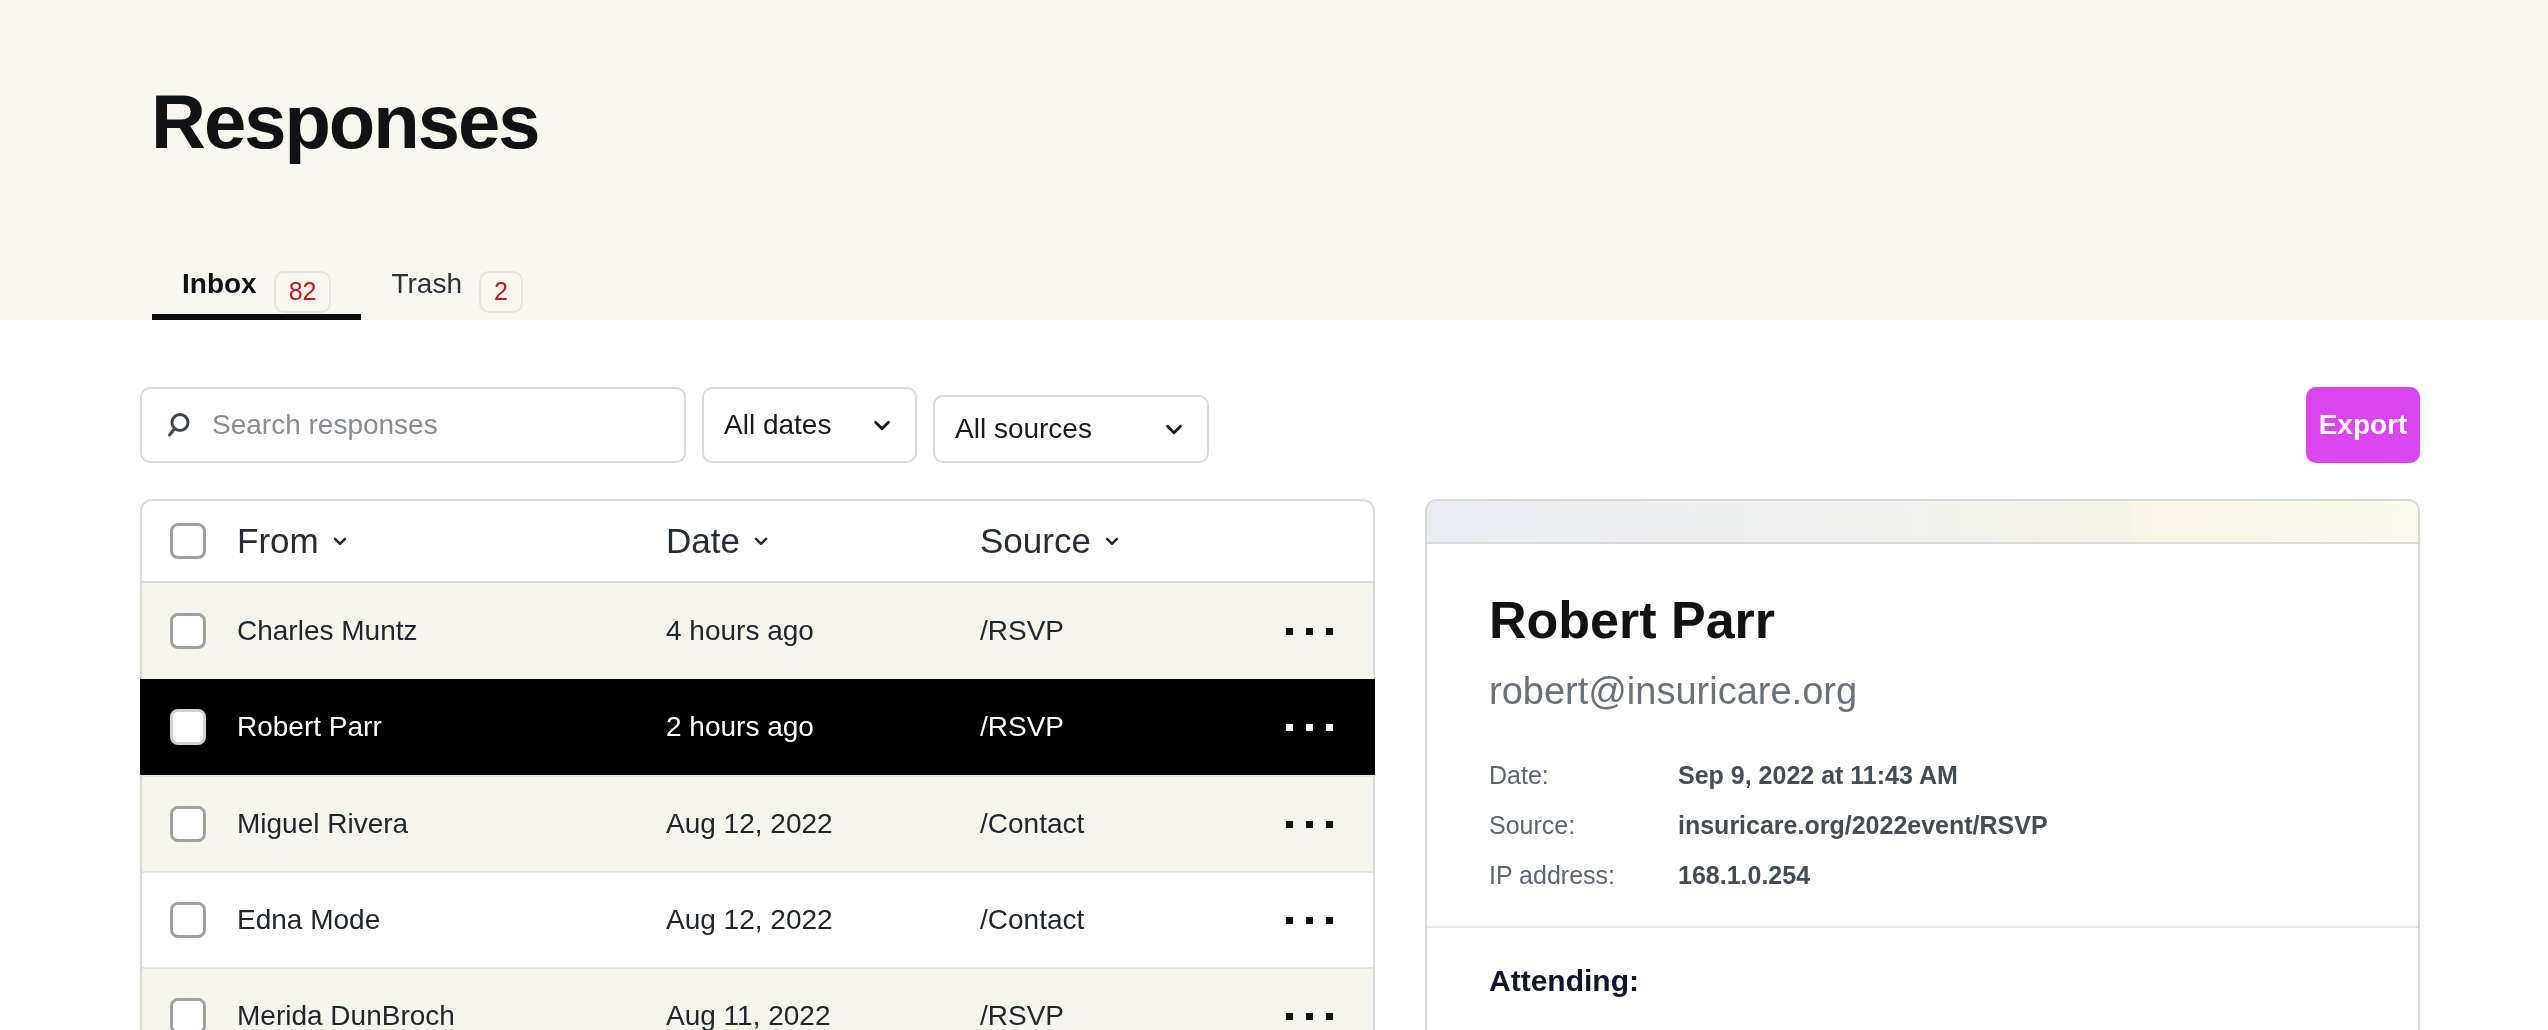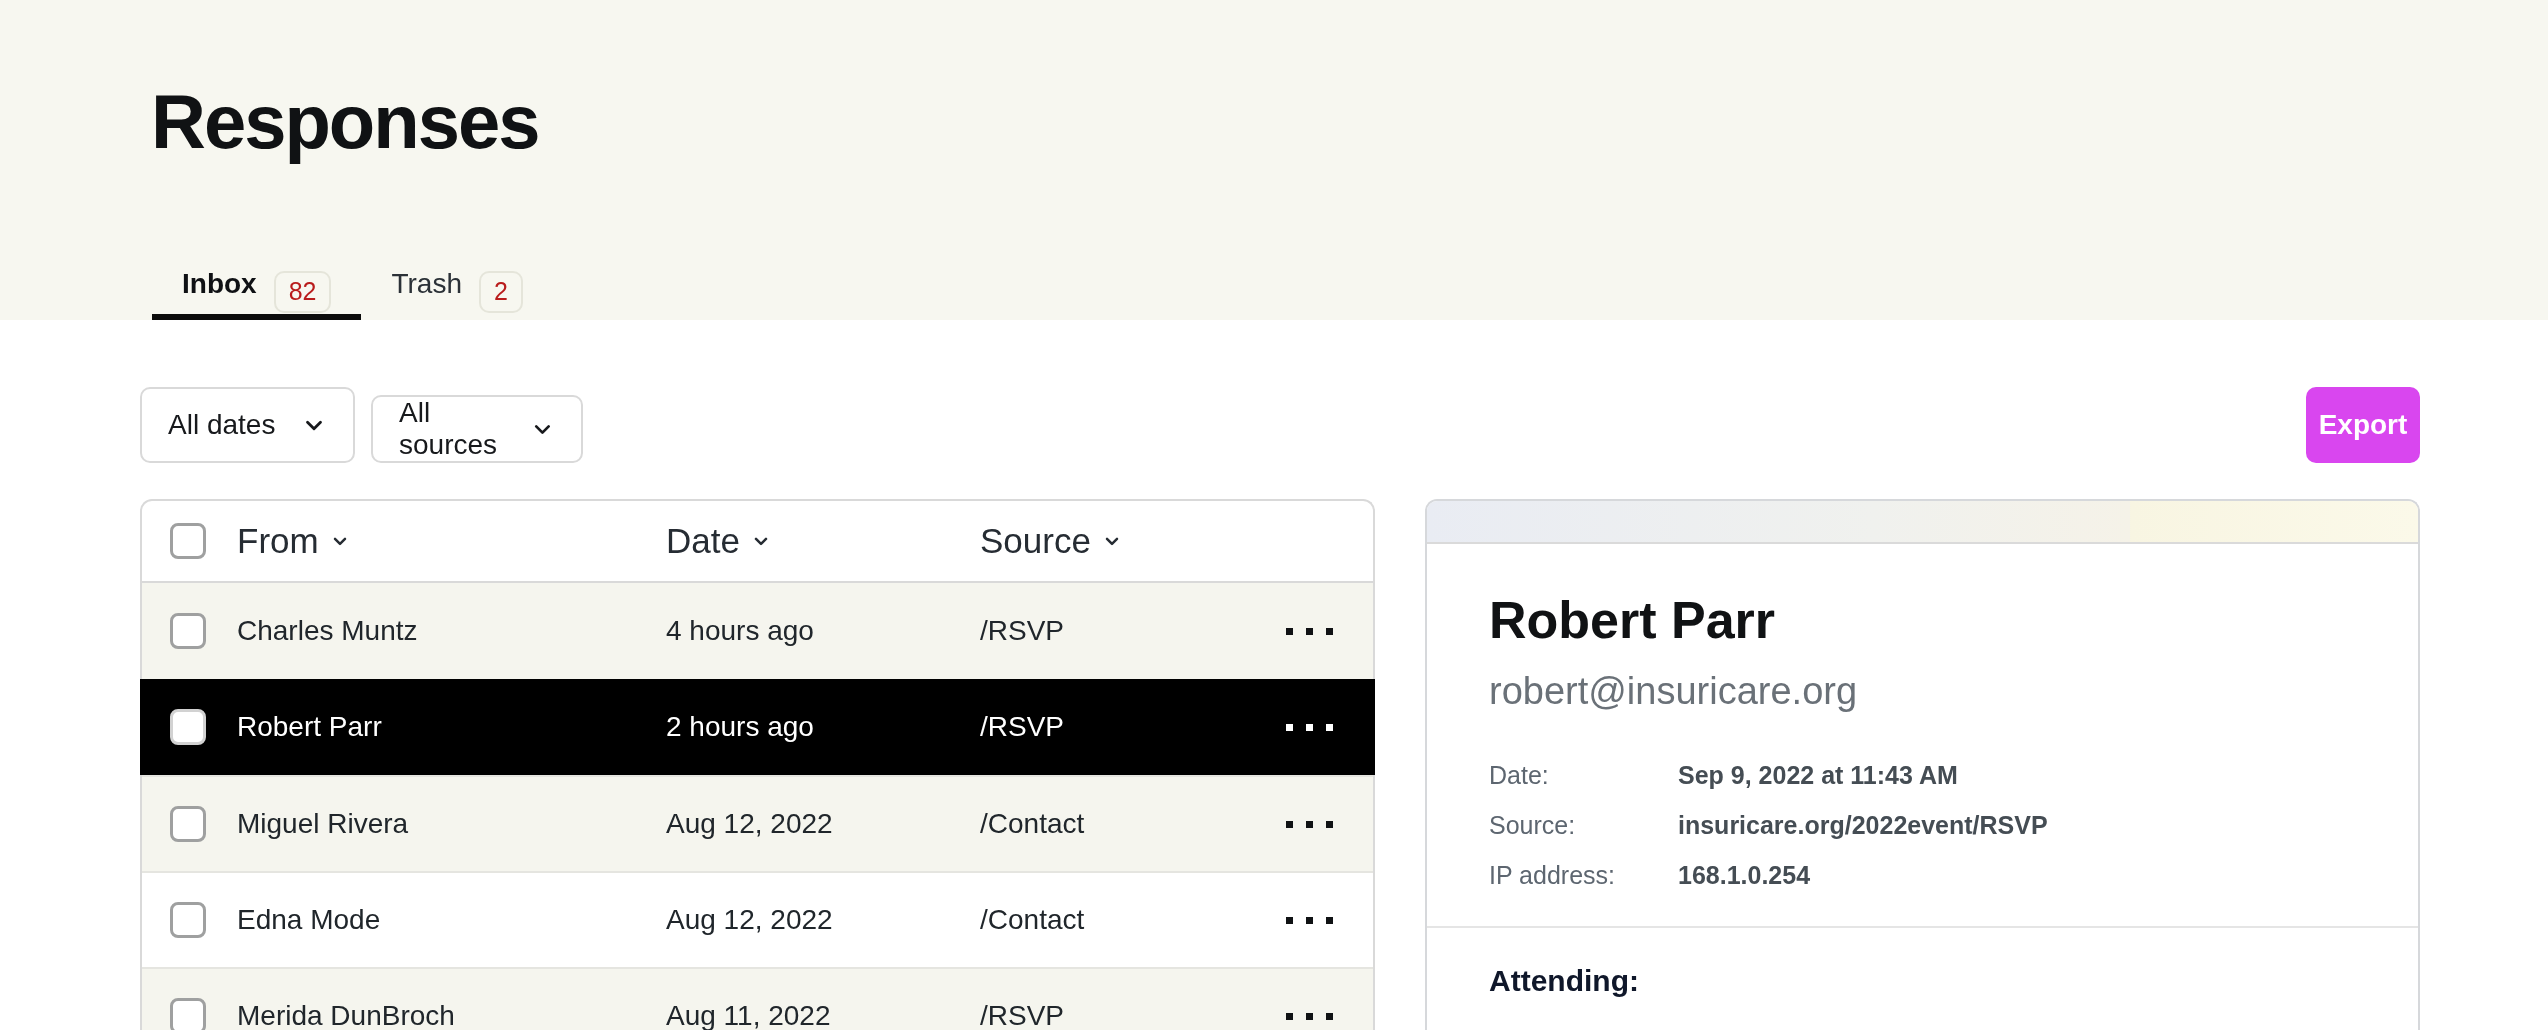--- a/index.html
+++ b/index.html
@@ -49,24 +49,24 @@
   }
   .search svg { flex:0 0 auto; }
   .search input {
     border:none; outline:none; background:transparent;
     font-family:inherit; font-size:28px; color:#1c2125; width:100%;
   }
   .search input::placeholder { color:#878d92; opacity:1; }
   .dropdown {
     background:#fff; border:2px solid #d9d9d9; border-radius:10px;
     display:flex; align-items:center; justify-content:space-between;
-    padding:0 26px; cursor:pointer;
+    padding:0 20px; cursor:pointer;
   }
   .dropdown.dates { width:215px; }
-  .dropdown.sources { width:212px;margin-top:8px; }
+  .dropdown.sources { width:276px;margin-top:8px; }
   .dropdown-label { font-size:28px; color:#17191c; }
   .export-btn {
     margin-left:auto; width:114px;
     background:#d946ef; color:#fff; border:none; border-radius:10px;
     font-family:inherit; font-size:28px; font-weight:700; cursor:pointer;
   }
 
   
   .table {
     position:absolute; left:140px; top:499px; width:1235px; height:600px;
@@ -138,20 +138,27 @@
 
 
       <div class="tab">
         <span class="tab-label">Trash</span>
         <span class="badge">2</span>
       </div>
     </div>
 </div>
 
 <div class="toolbar">
+  <div class="search">
+    <svg width="30" height="30" viewBox="0 0 30 30" fill="none">
+      <circle cx="16" cy="12.5" r="8" stroke="#40464d" stroke-width="3"></circle>
+      <line x1="10" y1="19.5" x2="5.5" y2="25" stroke="#40464d" stroke-width="3" stroke-linecap="round"></line>
+    </svg>
+    <input type="text" value="" placeholder="Search responses" style="">
+  </div>
 
   <div class="dropdown dates">
     <span class="dropdown-label">All dates</span>
     <svg width="26" height="26" viewBox="0 0 24 24" fill="none">
       <path d="M6 9.5 L12 15.5 L18 9.5" stroke="#17191c" stroke-width="2.6" stroke-linecap="round" stroke-linejoin="round"></path>
     </svg>
   </div>
 
   <div class="dropdown sources">
     <span class="dropdown-label">All sources</span>

